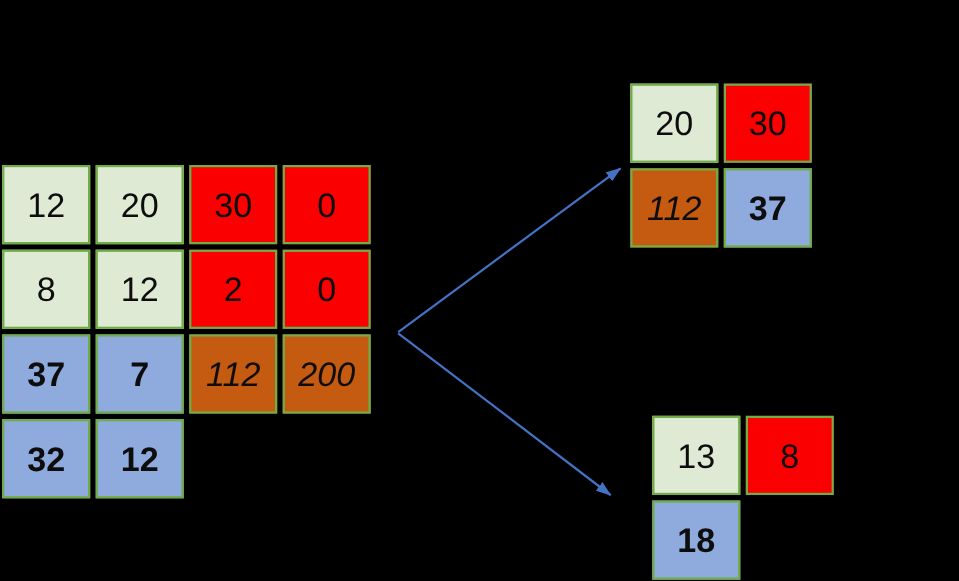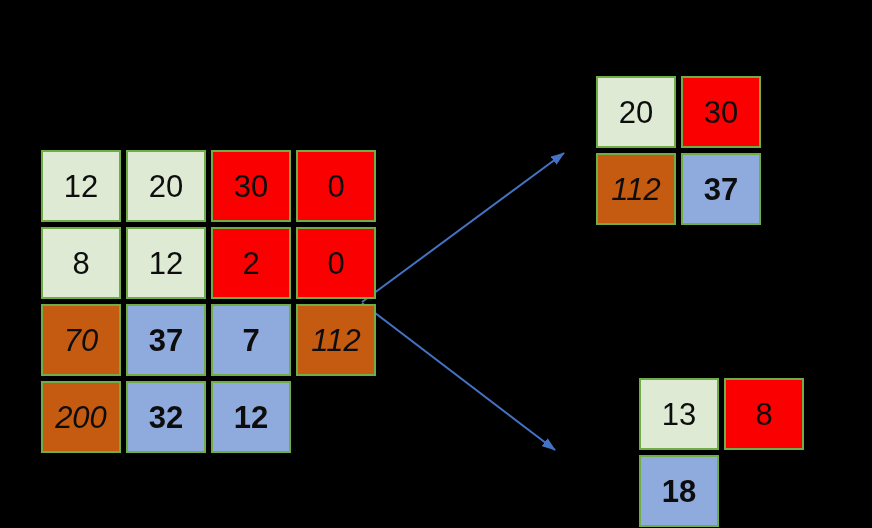--- a/index.html
+++ b/index.html
@@ -25,36 +25,35 @@
     stroke: var(--arrow, #4472C4);
     stroke-width: 2;
   }
   .arrows-layer .head {
     fill: var(--arrow, #4472C4);
   }
   .grid {
     position: absolute;
     display: grid;
     gap: 5px;
-    margin-left: 23px;
   }
   #input-matrix {
-    left: 18px;
+    left: 2px;
     top: 150px;
     grid-template-columns: repeat(4, 80px);
     grid-auto-rows: 72px;
   }
   #output-matrix-top {
     left: 573px;
     top: 76px;
     grid-template-columns: repeat(2, 80px);
     grid-auto-rows: 72px;
   }
   #output-matrix-bottom {
-    left: 584px;
+    left: 561px;
     top: 378px;
     grid-template-columns: repeat(2, 80px);
     grid-auto-rows: 72px;
     padding-left: 32px;
   }
   .cell {
     box-sizing: border-box;
     border: 2px solid var(--border, #70AD47);
     display: flex;
     align-items: center;
@@ -85,21 +84,20 @@
 
   <div class="grid" id="input-matrix">
     <div class="cell c-green">12</div>
     <div class="cell c-green">20</div>
     <div class="cell c-red">30</div>
     <div class="cell c-red">0</div>
     <div class="cell c-green">8</div>
     <div class="cell c-green">12</div>
     <div class="cell c-red">2</div>
     <div class="cell c-red">0</div>
-    <div class="cell c-brown">70</div>
     <div class="cell c-blue">37</div>
     <div class="cell c-blue">7</div>
     <div class="cell c-brown">112</div>
     <div class="cell c-brown">200</div>
     <div class="cell c-blue">32</div>
     <div class="cell c-blue">12</div>
   </div>
 
   <div class="grid" id="output-matrix-top">
     <div class="cell c-green">20</div>

